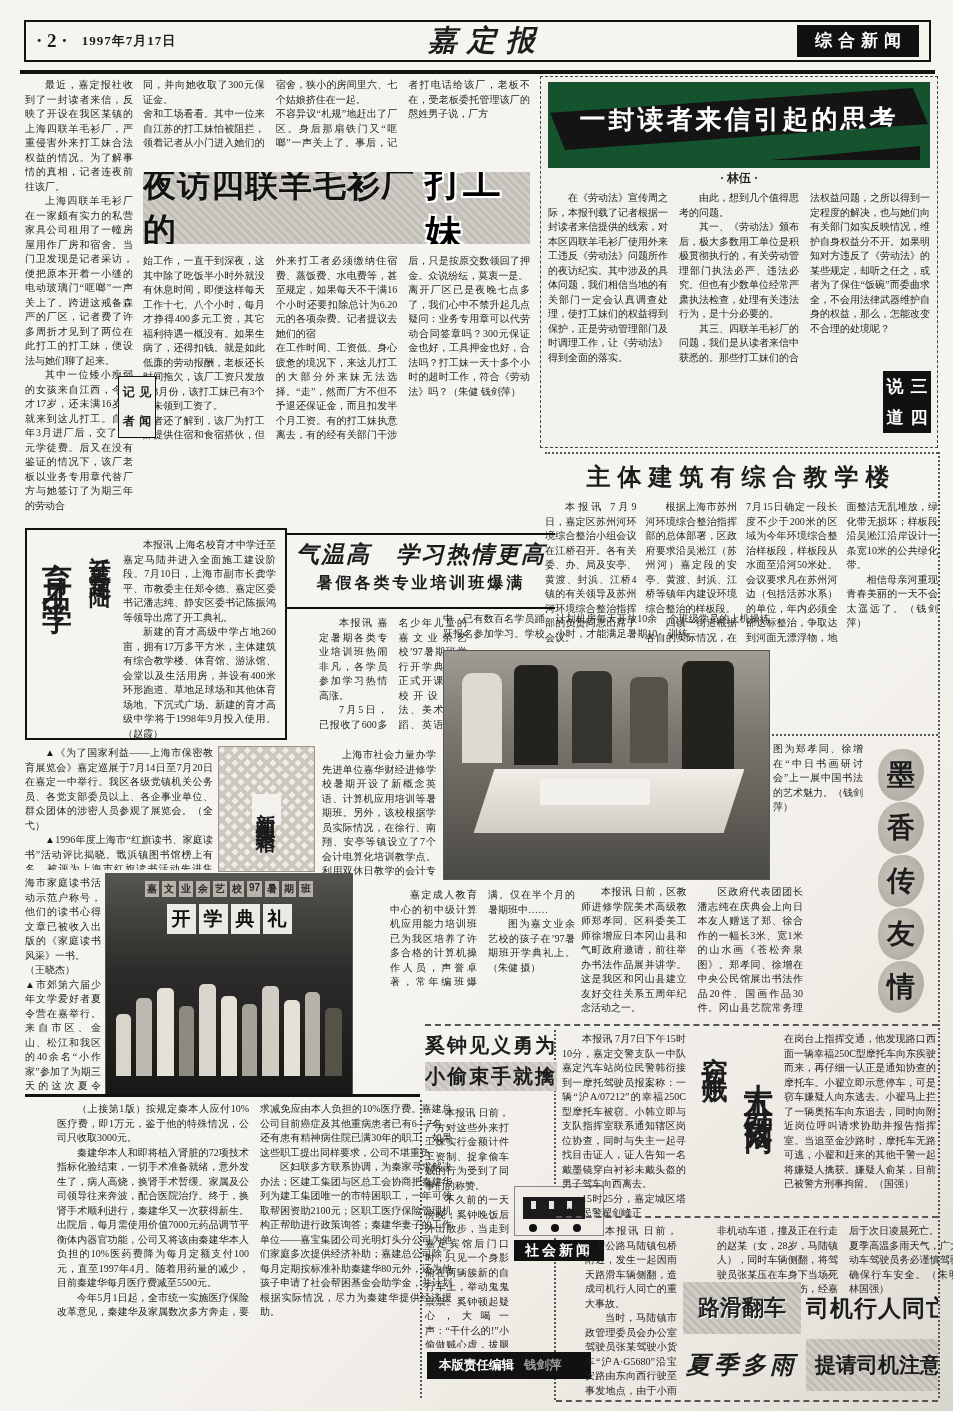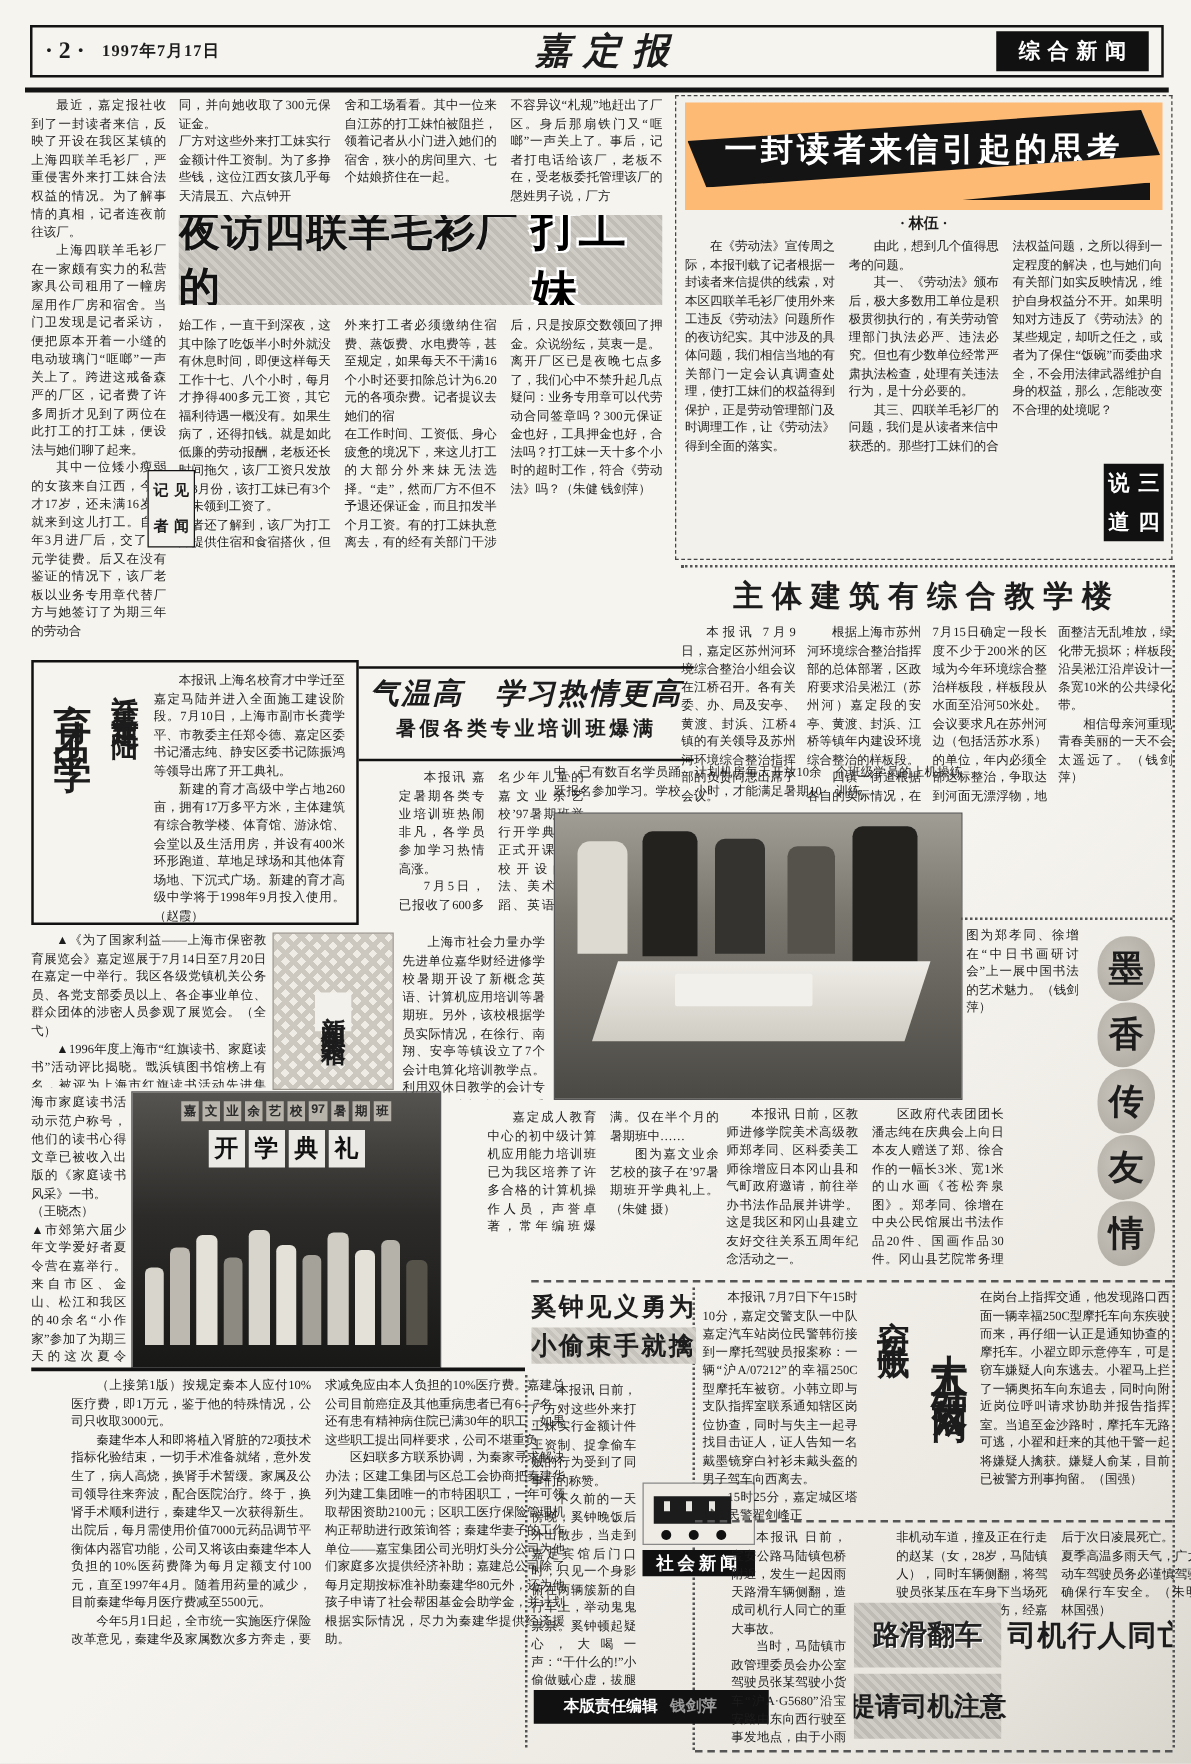--- a/index.html
+++ b/index.html
@@ -29,21 +29,21 @@
   .bannerA .h1a{font-family:"Liberation Sans",sans-serif;font-weight:900;font-size:33px;
                 letter-spacing:1px;color:#121212;text-shadow:0 0 2px #ffffffaa;}
   .bannerA .h1b{font-family:"Liberation Sans",sans-serif;font-weight:900;font-size:38px;color:#000;
                 text-shadow:2px 2px 0 #fff,-2px -2px 0 #fff,2px -2px 0 #fff,-2px 2px 0 #fff;}
   .markbox{display:grid;grid-auto-flow:column;grid-template-rows:1fr 1fr;gap:1px;
            border:1.5px solid #111;background:#f3f1ec;z-index:3;
            font-family:"Liberation Sans",sans-serif;font-weight:700;font-size:12px;
            align-items:center;justify-items:center;padding:2px;}
   
   .readerbox{border:1.5px dashed #444;box-sizing:border-box;background:#f3f1ec;padding:5px 7px;}
-  .bandwrap{position:relative;height:86px;background:#fdba74;}
+  .bandwrap{position:relative;height:86px;background:#14532d;}
   .band{position:absolute;left:2px;right:2px;top:6px;height:62px;background:#141414;
         clip-path:polygon(0 40%,96% 0,100% 58%,4% 100%);display:flex;align-items:center;justify-content:center;}
   .band span{color:#fff;font-weight:900;font-size:26px;letter-spacing:3px;
              font-family:"Liberation Sans",sans-serif;white-space:nowrap;}
   .band2{position:absolute;right:10px;top:64px;width:150px;height:14px;background:#141414;
          clip-path:polygon(0 100%,100% 0,100% 100%);}
   .byline{text-align:center;font-size:12px;font-weight:700;margin:2px 0 4px;}
   .saydao{position:absolute;right:6px;bottom:14px;width:48px;height:62px;background:#111;
           display:grid;grid-auto-flow:column;grid-template-rows:1fr 1fr;color:#fff;
           font-size:17px;font-weight:700;align-items:center;justify-items:center;
@@ -98,21 +98,21 @@
   .thiefv1{font-size:26px;font-weight:900;letter-spacing:10px;font-family:"Liberation Sans",sans-serif;}
   .thiefv2{font-size:29px;font-weight:700;letter-spacing:9px;}
   
   .accgrid{display:grid;grid-template-columns:118px 1fr;grid-auto-rows:52px;gap:5px;}
   .accgrid div{display:flex;align-items:center;justify-content:center;font-family:"Liberation Sans",sans-serif;white-space:nowrap;}
   .acc1{background:repeating-linear-gradient(45deg,#cfccc5 0 3px,#bfbcb5 3px 6px);font-weight:900;font-size:22px;
         color:#222;text-shadow:1px 1px 0 #fff;}
   .acc2{font-weight:900;font-size:23px;letter-spacing:1px;}
   .acc3{font-weight:700;font-size:24px;font-style:italic;font-family:"Liberation Serif",serif;letter-spacing:4px;}
   .acc4{background:repeating-linear-gradient(45deg,#cfccc5 0 3px,#bfbcb5 3px 6px);font-weight:900;font-size:21px;}
-  .editorbox{background:#111;color:#fff;display:flex;align-items:center;padding:0 24px;
+  .editorbox{background:#111;color:#fff;display:flex;align-items:center;padding:0 12px;
              font-size:12.5px;font-weight:700;font-family:"Liberation Sans",sans-serif;}
   .editorbox .nm{color:#9b9b9b;margin-left:10px;}
   .vsep{border-left:2px dotted #555;}
   .hsep{border-top:2px dashed #555;}
   .solidrule{background:#131313;}
 </style>
 </head>
 <body>
 
 <div class="page">
@@ -126,21 +126,20 @@
   <div class="abs hrule"></div>
 
   <section class="abs" style="left:25px;top:78px;width:505px;height:450px;">
     <div class="abs txt" style="left:0;top:0;width:108px;height:450px;">
         <p class="p">最近，嘉定报社收到了一封读者来信，反映了开设在我区某镇的上海四联羊毛衫厂，严重侵害外来打工妹合法权益的情况。为了解事情的真相，记者连夜前往该厂。</p>
         <p class="p">上海四联羊毛衫厂在一家颇有实力的私营家具公司租用了一幢房屋用作厂房和宿舍。当门卫发现是记者采访，便把原本开着一小缝的电动玻璃门“哐啷”一声关上了。跨进这戒备森严的厂区，记者费了许多周折才见到了两位在此打工的打工妹，便设法与她们聊了起来。</p>
         <p class="p">其中一位矮小瘦弱的女孩来自江西，今年才17岁，还未满16岁时就来到这儿打工。自今年3月进厂后，交了200元学徒费。后又在没有鉴证的情况下，该厂老板以业务专用章代替厂方与她签订了为期三年的劳动合</p>
       </div>
     <div class="abs txt cols3" style="left:118px;top:0;width:387px;height:88px;">
         <p class="pc">同，并向她收取了300元保证金。</p>
-        <p class="pc">厂方对这些外来打工妹实行金额计件工资制。为了多挣些钱，这位江西女孩几乎每天清晨五、六点钟开</p>
         <p class="pc">舍和工场看看。其中一位来自江苏的打工妹怕被阻拦，领着记者从小门进入她们的宿舍，狭小的房间里六、七个姑娘挤住在一起。</p>
         <p class="pc">不容异议“札规”地赶出了厂区。身后那扇铁门又“哐啷”一声关上了。事后，记者打电话给该厂，老板不在，受老板委托管理该厂的慇姓男子说，厂方</p>
       </div>
     <div class="abs bannerA" style="left:118px;top:94px;width:387px;height:72px;">
       <span class="h1a">夜访四联羊毛衫厂的</span>
         <span class="h1b">打工妹</span>
     </div>
     <div class="abs txt cols3" style="left:118px;top:176px;width:387px;height:274px;">
         <p class="pc">始工作，一直干到深夜，这其中除了吃饭半小时外就没有休息时间，即便这样每天工作十七、八个小时，每月才挣得400多元工资，其它福利待遇一概没有。如果生病了，还得扣钱。就是如此低廉的劳动报酬，老板还长时间拖欠，该厂工资只发放至3月份，该打工妹已有3个月未领到工资了。</p>
         <p class="pc">记者还了解到，该厂为打工妹提供住宿和食宿搭伙，但外来打工者必须缴纳住宿费、蒸饭费、水电费等，甚至规定，如果每天不干满16个小时还要扣除总计为6.20元的各项杂费。记者提议去她们的宿</p>
@@ -329,20 +328,21 @@
       <p class="p">当时，马陆镇市政管理委员会办公室驾驶员张某驾驶小货车“沪A·G5680”沿宝安路由东向西行驶至事发地点，由于小雨车辆侧滑，冲上北侧</p>
     </div>
   <div class="abs txt cols2" style="left:685px;top:1224px;width:253px;height:106px;">
       <p class="pc">非机动车道，撞及正在行走的赵某（女，28岁，马陆镇人），同时车辆侧翻，将驾驶员张某压在车身下当场死亡。行人赵某受重伤，经嘉定中心医院抢救</p>
       <p class="pc">后于次日凌晨死亡。</p>
       <p class="pc">夏季高温多雨天气，广大机动车驾驶员务必谨慎驾驶，确保行车安全。（朱明清 林国强）</p>
     </div>
   <div class="abs accgrid" style="left:683px;top:1282px;width:255px;height:112px;">
     <div class="acc1">路滑翻车</div>
     <div class="acc2">司机行人同亡</div>
+    <div class="acc3">夏季多雨</div>
     <div class="acc4">提请司机注意</div>
   </div>
   <div class="abs hsep" style="left:556px;top:1400px;width:382px;height:0;"></div>
 
   <div class="abs txt cols2" style="left:25px;top:1102px;width:395px;height:296px;">
       <p class="p">（上接第1版）按规定秦本人应付10%医疗费，即1万元，鉴于他的特殊情况，公司只收取3000元。</p>
       <p class="p">秦建华本人和即将植入肾脏的72项技术指标化验结束，一切手术准备就绪，意外发生了，病人高烧，换肾手术暂缓。家属及公司领导往来奔波，配合医院治疗。终于，换肾手术顺利进行，秦建华又一次获得新生。出院后，每月需使用价值7000元药品调节平衡体内器官功能，公司又将该由秦建华本人负担的10%医药费降为每月定额支付100元，直至1997年4月。随着用药量的减少，目前秦建华每月医疗费减至5500元。</p>
       <p class="p">今年5月1日起，全市统一实施医疗保险改革意见，秦建华及家属数次多方奔走，要求减免应由本人负担的10%医疗费。嘉建总公司目前癌症及其他重病患者已有6—7名，还有患有精神病住院已满30年的职工，如果这些职工提出同样要求，公司不堪重负。</p>
       <p class="p">区妇联多方联系协调，为秦家寻求解决办法；区建工集团与区总工会协商把秦建华列为建工集团唯一的市特困职工，一年可领取帮困资助2100元；区职工医疗保险管理机构正帮助进行政策询答；秦建华妻子的工作单位——嘉宝集团公司光明灯头分公司为他们家庭多次提供经济补助；嘉建总公司除了每月定期按标准补助秦建华80元外，还为他孩子申请了社会帮困基金会助学金，并计划根据实际情况，尽力为秦建华提供经济援助。</p>
     </div>

